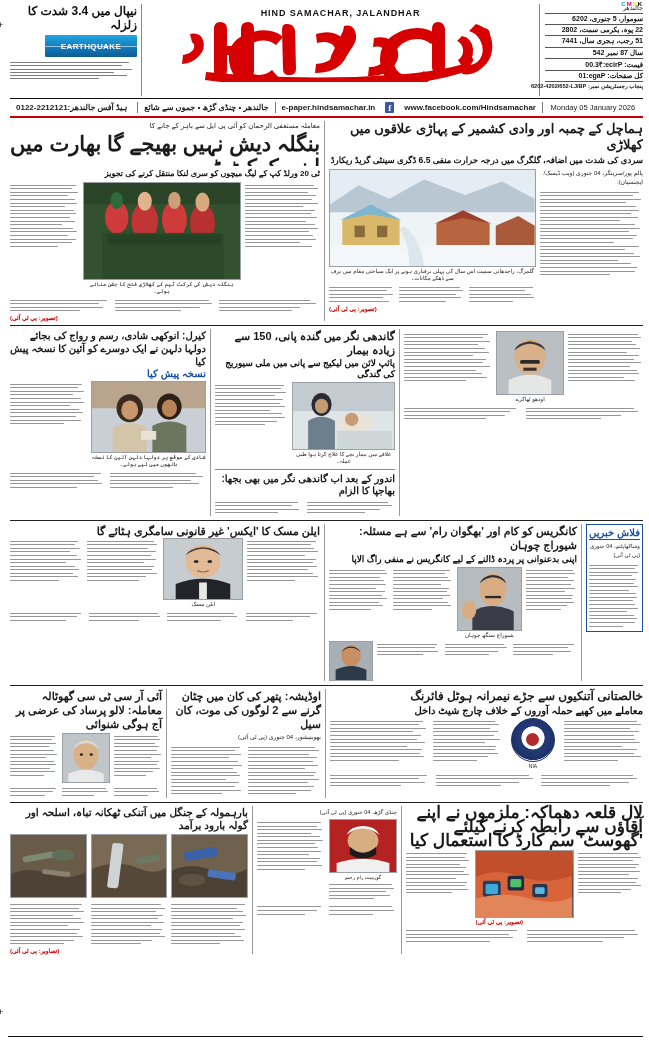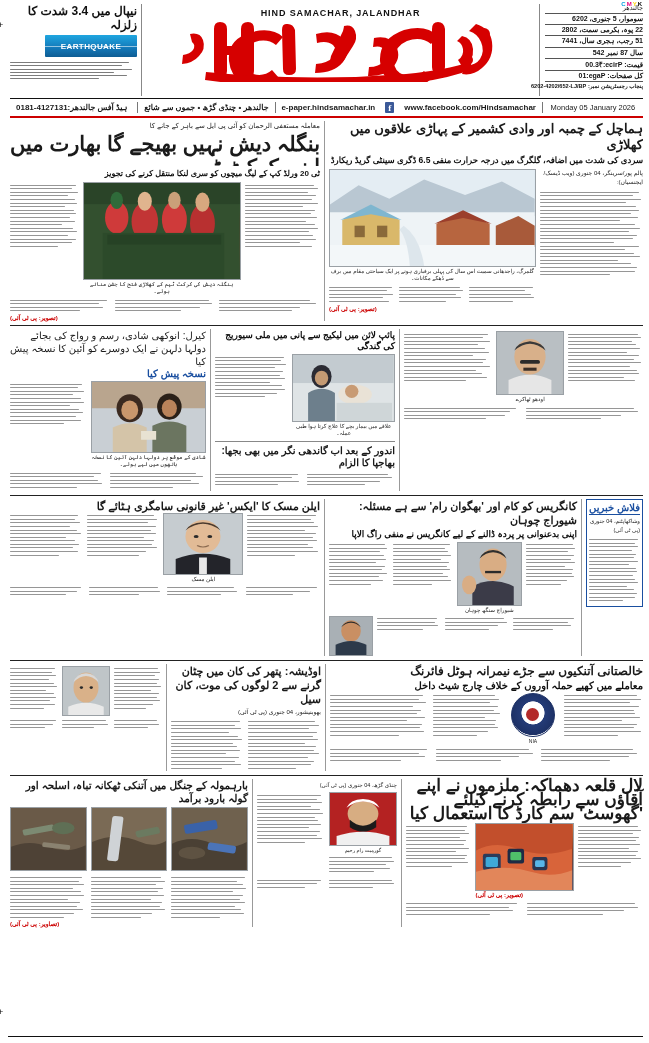--- a/index.html
+++ b/index.html
@@ -145,21 +145,21 @@
       <div class="row urdu">15 رجب، ہجری سال، 1447</div>
       <div class="row urdu">سال 78 نمبر 245</div>
       <div class="row urdu">قیمت: Price:₹3.00</div>
       <div class="row urdu">کل صفحات: Page:10</div>
       <div class="row urdu" style="font-size:5.6px">پنجاب رجسٹریشن نمبر: PB/JL-256/2024-2026</div>
     </div>
   </div>
 
   <div class="contactbar">
     <div class="cell" style="width:140px">
-      <span>0181-4127131</span>
+      <span>0122-2212121</span>
       <span class="urduc" style="margin-right:4px">ہیڈ آفس جالندھر:</span>
     </div>
     <div class="sep"></div>
     <div class="cell urduc" style="width:150px">جالندھر • چنڈی گڑھ • جموں سے شائع</div>
     <div class="sep"></div>
     <div class="cell" style="flex:1">e-paper.hindsamachar.in</div>
     <div class="fb">f</div>
     <div class="cell" style="flex:1.2">www.facebook.com/Hindsamachar</div>
     <div class="sep"></div>
     <div class="cell date" style="width:108px">Monday 05 January 2026</div>
@@ -344,21 +344,21 @@
       <div class="redtag">(تصویر: پی ٹی آئی)</div>
     </div>
   </div>
 
   <div class="hrule"></div>
 
   <div class="body-grid">
 
     <div style="width:196px">
       <div class="hl urdu">
-        <div style="font-size:10px;font-weight:normal;line-height:13px;letter-spacing:-.4px;">کیرل: انوکھی شادی، رسم و رواج کی بجائے دولہا دلہن نے ایک دوسرے کو آئین کا نسخہ پیش کیا</div>
+        <div style="font-size:10px;font-weight:bold;line-height:13px;letter-spacing:-.4px;">کیرل: انوکھی شادی، رسم و رواج کی بجائے دولہا دلہن نے ایک دوسرے کو آئین کا نسخہ پیش کیا</div>
       </div>
       <div class="urdu" style="color:#1a4fa0;font-size:10px;font-weight:bold;">نسخہ پیش کیا</div>
       <div style="display:flex;gap:4px;margin-top:2px;">
         <div class="fakebody" style="flex:1">
           <div class="ln" style="width:94%"></div>
             <div class="ln" style="width:88%"></div>
             <div class="ln" style="width:96%"></div>
           <div class="ln" style="width:82%"></div>
             <div class="ln" style="width:92%"></div>
             <div class="ln" style="width:97%"></div>
@@ -400,20 +400,23 @@
             <div class="ln" style="width:84%"></div>
             <div class="ln" style="width:93%"></div>
             <div class="ln" style="width:66%"></div>
           </div>
       </div>
     </div>
 
     <div class="vrule"></div>
 
     <div style="width:180px">
+      <div class="hl urdu">
+        <div style="font-size:11px;font-weight:bold;line-height:14px;letter-spacing:-.4px;">گاندھی نگر میں گندہ پانی، 150 سے زیادہ بیمار</div>
+      </div>
       <div class="subhead" style="font-size:9px;margin:1px 0 2px;">پائپ لائن میں لیکیج سے پانی میں ملی سیوریج کی گندگی</div>
       <div style="display:flex;gap:4px;">
         <div class="fakebody" style="flex:1">
           <div class="ln" style="width:94%"></div>
             <div class="ln" style="width:90%"></div>
             <div class="ln" style="width:97%"></div>
           <div class="ln" style="width:82%"></div>
             <div class="ln" style="width:93%"></div>
             <div class="ln" style="width:88%"></div>
           <div class="ln" style="width:96%"></div>
@@ -741,20 +744,23 @@
         </div>
       </div>
     </div>
   </div>
 
   <div class="hrule"></div>
 
   <div class="body-grid">
 
     <div style="width:152px">
+      <div class="urdu" style="font-size:11px;font-weight:bold;line-height:14px;">
+        <span>آئی آر سی ٹی سی گھوٹالہ معاملہ: لالو پرساد کی عرضی پر آج ہوگی شنوائی</span>
+      </div>
       <div style="display:flex;gap:4px;margin-top:2px;">
         <div class="fakebody" style="flex:1">
           <div class="ln" style="width:94%"></div>
             <div class="ln" style="width:88%"></div>
             <div class="ln" style="width:96%"></div>
           <div class="ln" style="width:82%"></div>
             <div class="ln" style="width:92%"></div>
             <div class="ln" style="width:97%"></div>
           <div class="ln" style="width:76%"></div>
             <div class="ln" style="width:91%"></div>

